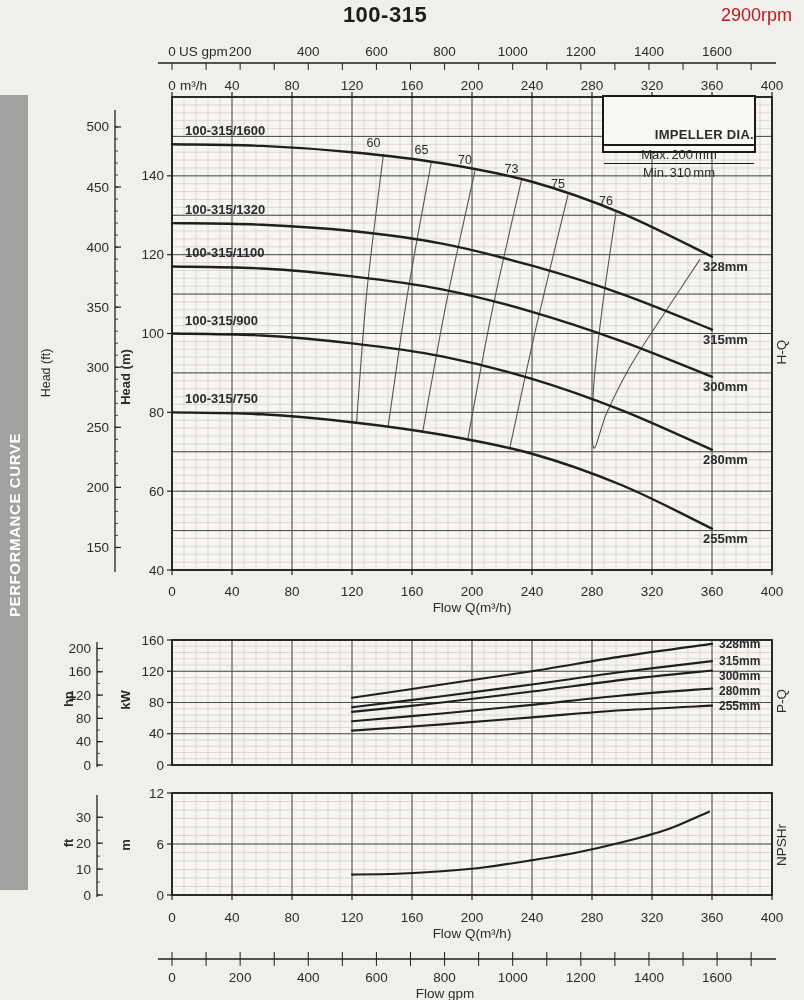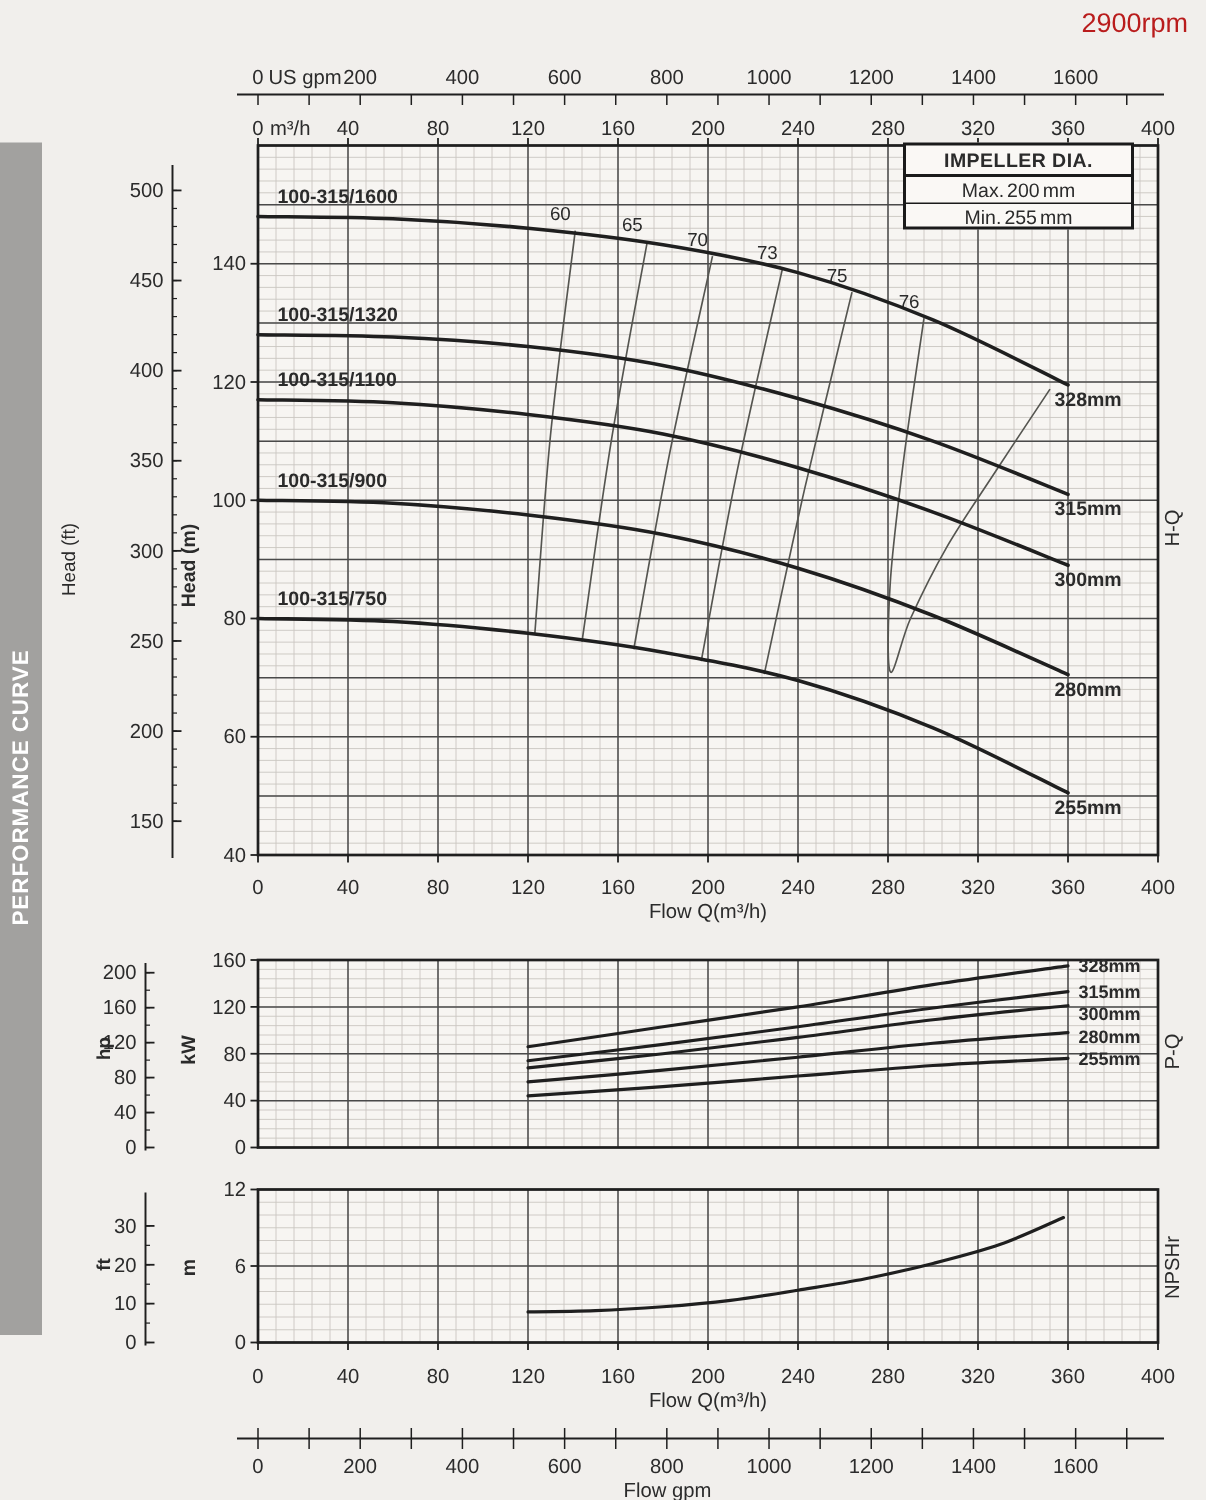--- a/index.html
+++ b/index.html
@@ -22,38 +22,39 @@
   .sidebar .vtext{
     position:absolute;left:50%;top:430px;transform:translate(-50%,-50%) rotate(-90deg);
     white-space:nowrap;font-size:15px;font-weight:bold;letter-spacing:.6px;
   }
   .impbox{
     position:absolute;left:602px;top:95px;width:154px;height:58px;
     border:2px solid #1a1a1a;background:#faf8f5;z-index:3;
     font-size:13px;box-sizing:border-box;
   }
   .impbox .hdr{
-    height:19px;line-height:19px;text-align:center;font-weight:bold;
-    border-bottom:2px solid #1a1a1a;letter-spacing:.3px;
+    height:19px;line-height:19px;text-align:right;font-weight:bold;
+    border-bottom:2px solid #1a1a1a;letter-spacing:.3px;margin-top:28px;
   }
   .impbox .row{
     height:17px;line-height:17px;display:flex;justify-content:center;gap:2px;
   }
   .impbox .row + .row{border-top:1.5px solid #1a1a1a;}
   .impbox .row span{display:inline-block;}
   #chart-layer{position:absolute;left:0;top:0;width:804px;height:1000px;z-index:1;}
   svg text{font-family:"Liberation Sans", sans-serif;}
 </style>
 </head>
 <body>
 
 <div class="page" style="background: rgb(241, 239, 236);">
   <div class="sidebar" style="background: rgb(162, 161, 159);">
     <span class="vtext" style="color: rgb(255, 255, 255);">PERFORMANCE CURVE</span>
   </div>
+  <div class="title">100-315</div>
   <div class="rpm">2900rpm</div>
 
   <div id="chart-layer"><svg width="804" height="1000" viewBox="0 0 804 1000">
         <rect x="172" y="97" width="600" height="473" fill="#f7f5f2"></rect>
         <g stroke="#c9c6c1" stroke-width="0.6">
           <line x1="172" y1="97" x2="172" y2="570"></line>
           <line x1="184" y1="97" x2="184" y2="570"></line>
           <line x1="196" y1="97" x2="196" y2="570"></line>
           <line x1="208" y1="97" x2="208" y2="570"></line>
           <line x1="220" y1="97" x2="220" y2="570"></line>
@@ -699,17 +700,17 @@
 
   <div class="impbox">
     <div class="hdr">IMPELLER DIA.</div>
     <div class="row">
       <span>Max.</span>
       <span>200</span>
       <span>mm</span>
     </div>
     <div class="row">
       <span>Min.</span>
-      <span>255</span>
+      <span>310</span>
       <span>mm</span>
     </div>
   </div>
 </div>
 
 </body></html>

